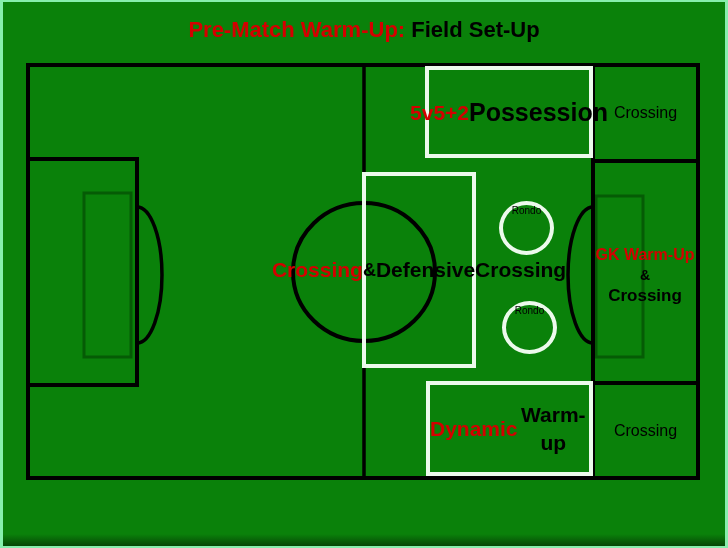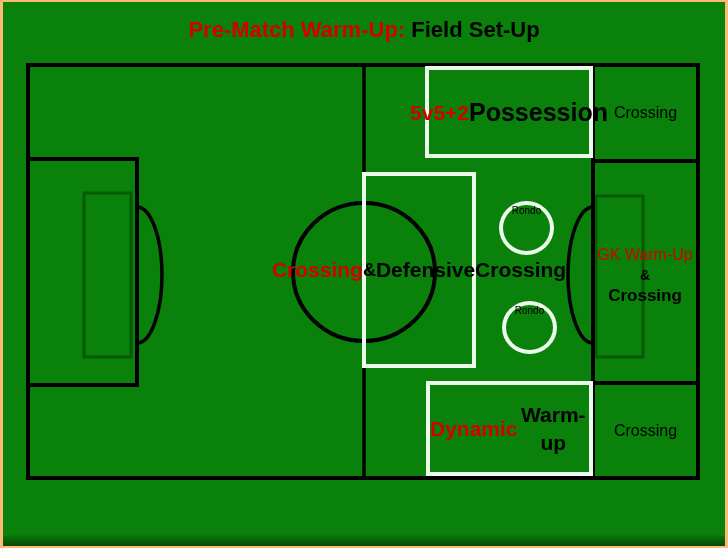--- a/index.html
+++ b/index.html
@@ -3,21 +3,21 @@
 <meta charset="utf-8">
 <style>
   :root{
     --field-green:#0a810a;
     --line-black:#000000;
     --accent-red:#d40000;
     --box-border-white:#ecfaec;
   }
   html,body{margin:0;padding:0;background:#ffffff;}
   .stage{
-    position:relative;width:728px;height:548px;background:#fdba74;overflow:hidden;
+    position:relative;width:728px;height:548px;background:#86efac;overflow:hidden;
     font-family:"Liberation Sans","DejaVu Sans",sans-serif;
   }
   .slide{
     position:absolute;left:3px;top:2px;width:722px;height:544px;
     background:var(--field-green);
   }
   .slide-bottom-shade{
     position:absolute;left:0;bottom:0;width:100%;height:12px;
     background:linear-gradient(rgba(0,0,0,0), rgba(0,0,0,0.45));
   }
@@ -49,21 +49,21 @@
   .possession-box .l2{font-size:25px;font-weight:bold;line-height:31px;}
   .passing-box{left:362px;top:172px;width:114px;height:196px;}
   .passing-box div{white-space:nowrap;}
   .passing-box .l1{font-size:21px;font-weight:bold;line-height:30px;}
   .passing-box .amp{font-size:18px;font-weight:bold;line-height:30px;}
   .passing-box .l3{font-size:21px;font-weight:bold;line-height:30px;}
   .dynamic-box{left:426px;top:381px;width:167px;height:95px;text-align:center;}
   .dynamic-box .l1{font-size:21px;font-weight:bold;line-height:28px;}
   .dynamic-box .l2{font-size:21px;font-weight:bold;line-height:28px;}
   .gk-block{left:589px;top:245px;width:112px;}
-  .gk-block .l1{font-size:16px;font-weight:normal;line-height:20px;color:var(--accent-red);}
+  .gk-block .l1{font-size:16px;font-weight:bold;line-height:20px;color:var(--accent-red);}
   .gk-block .amp{font-size:14px;font-weight:bold;line-height:20px;}
   .gk-block .l3{font-size:17px;font-weight:bold;line-height:21px;}
   .crossing-top{left:593px;top:104px;width:105px;}
   .crossing-bottom{left:593px;top:422px;width:105px;}
   .rondo-top{left:499px;top:201px;width:55px;height:54px;}
   .rondo-bottom{left:502px;top:301px;width:55px;height:53px;}
 </style>
 </head>
 <body>
 

